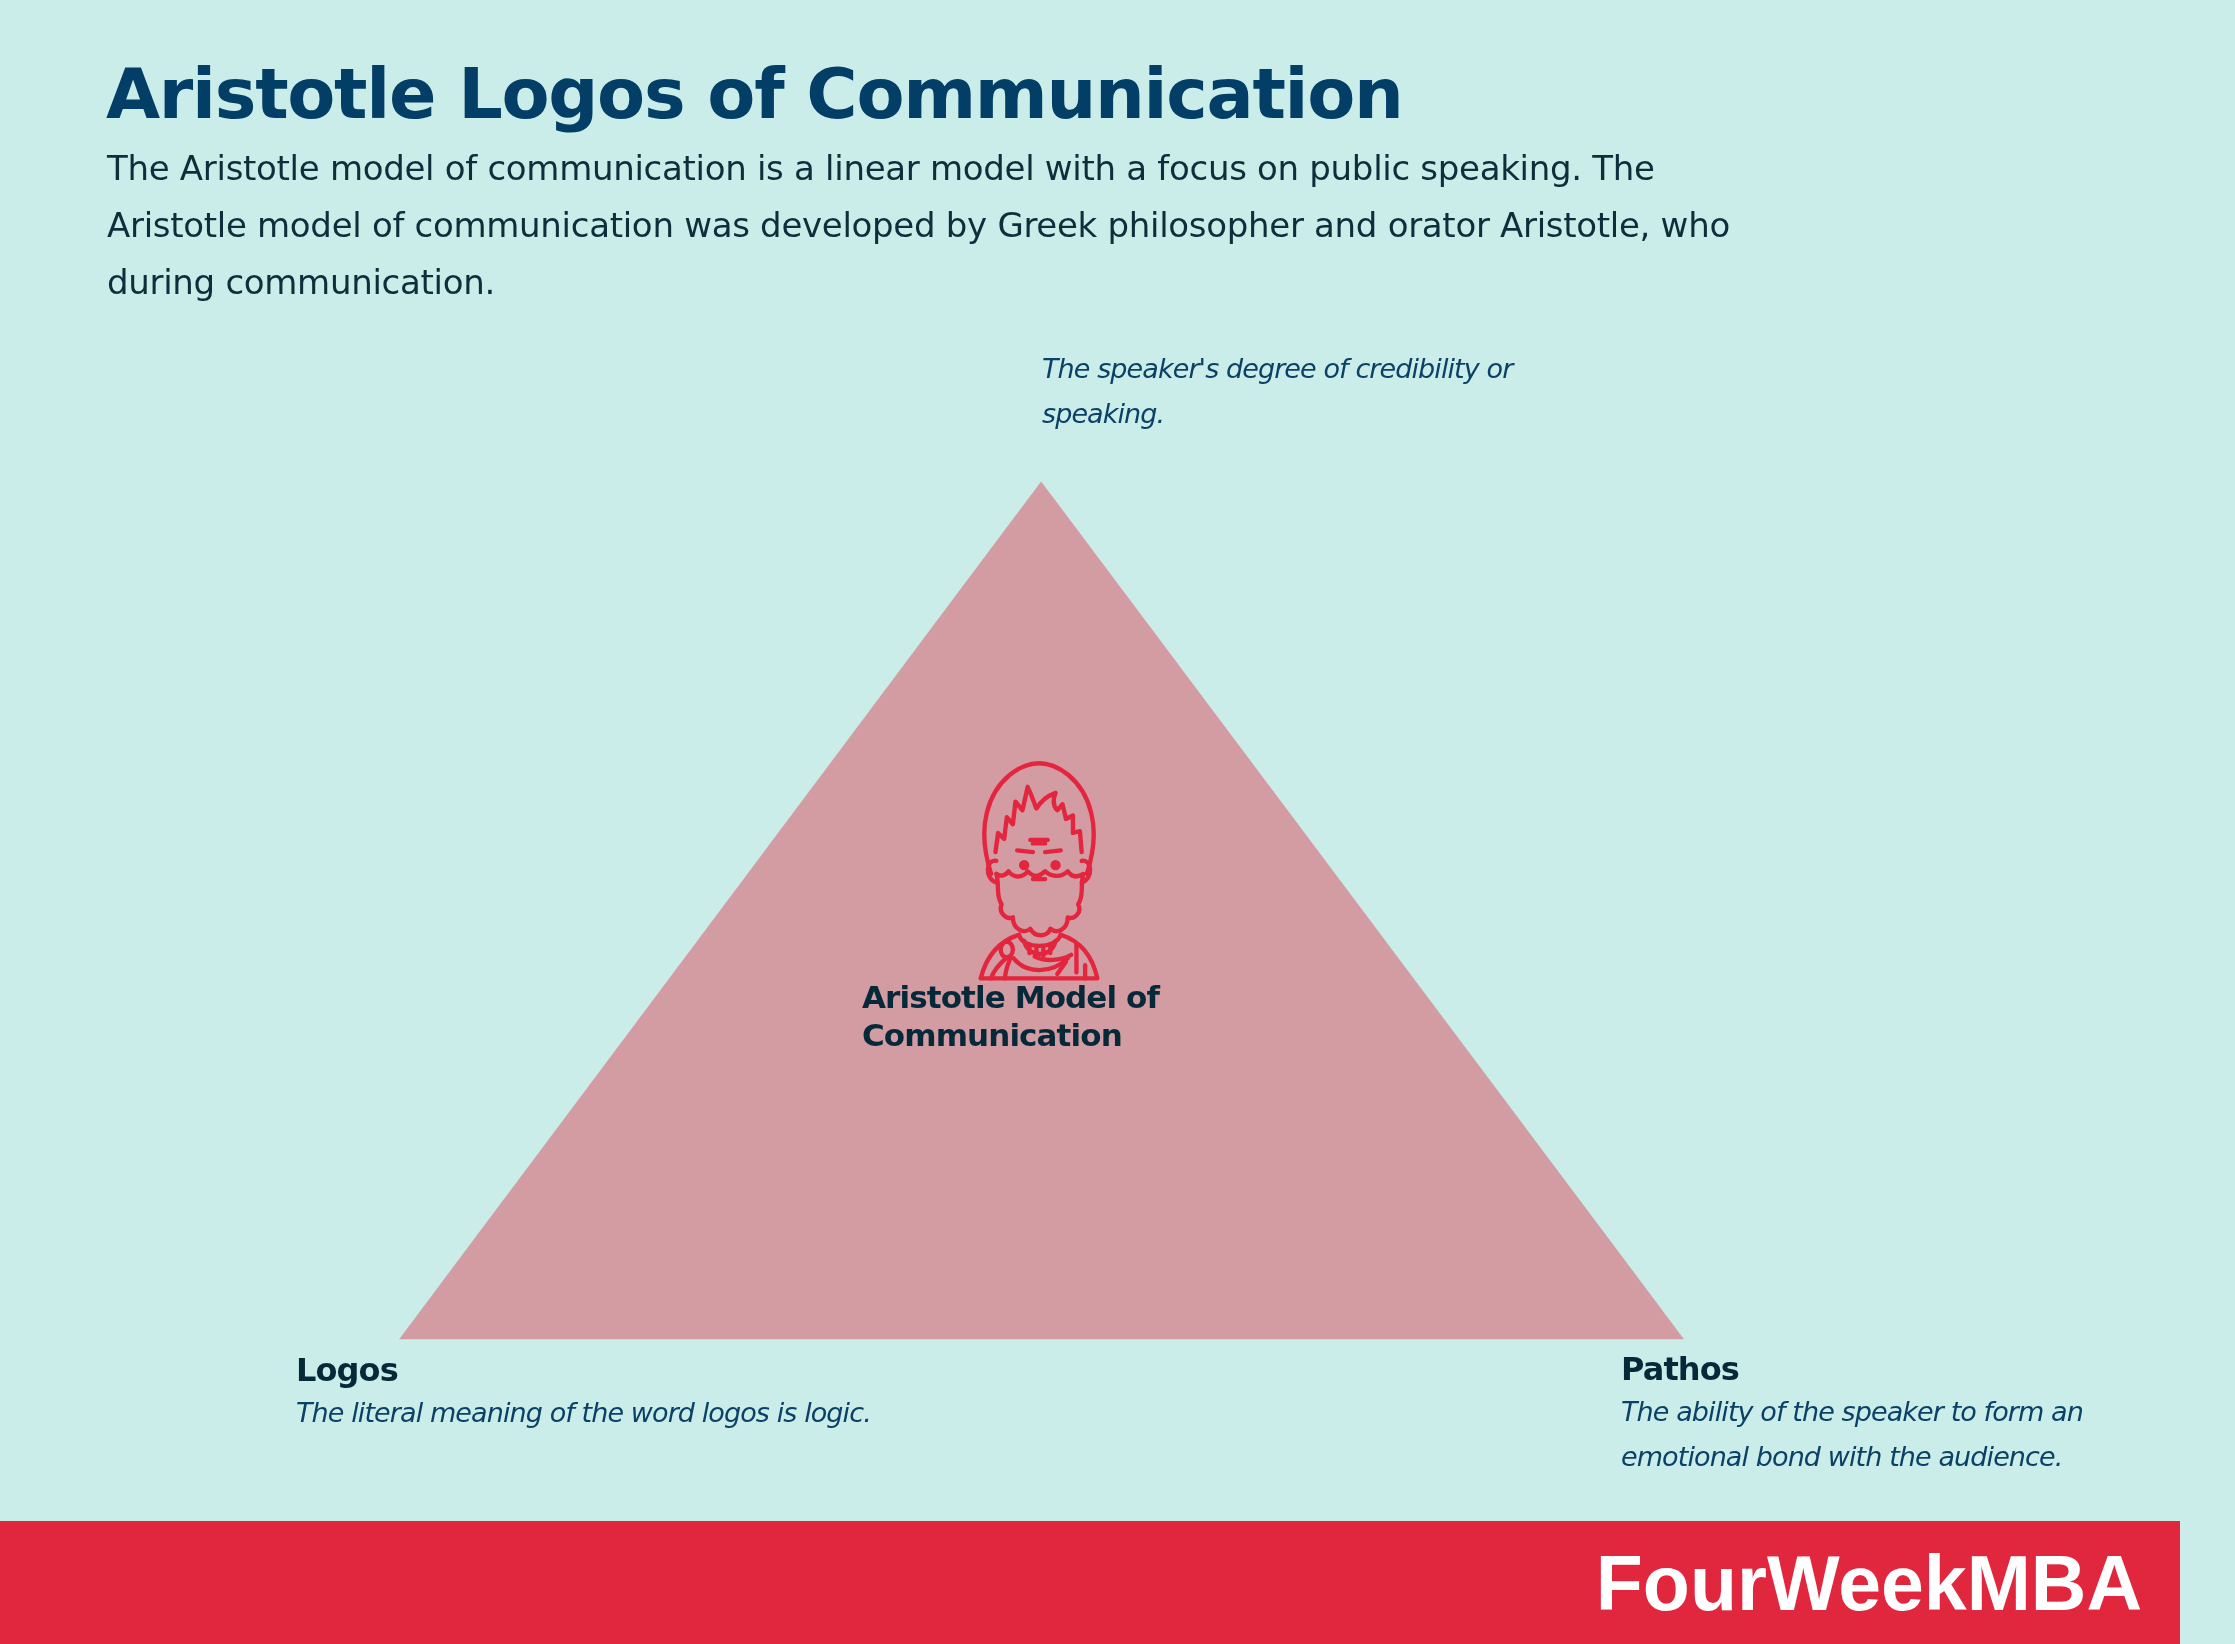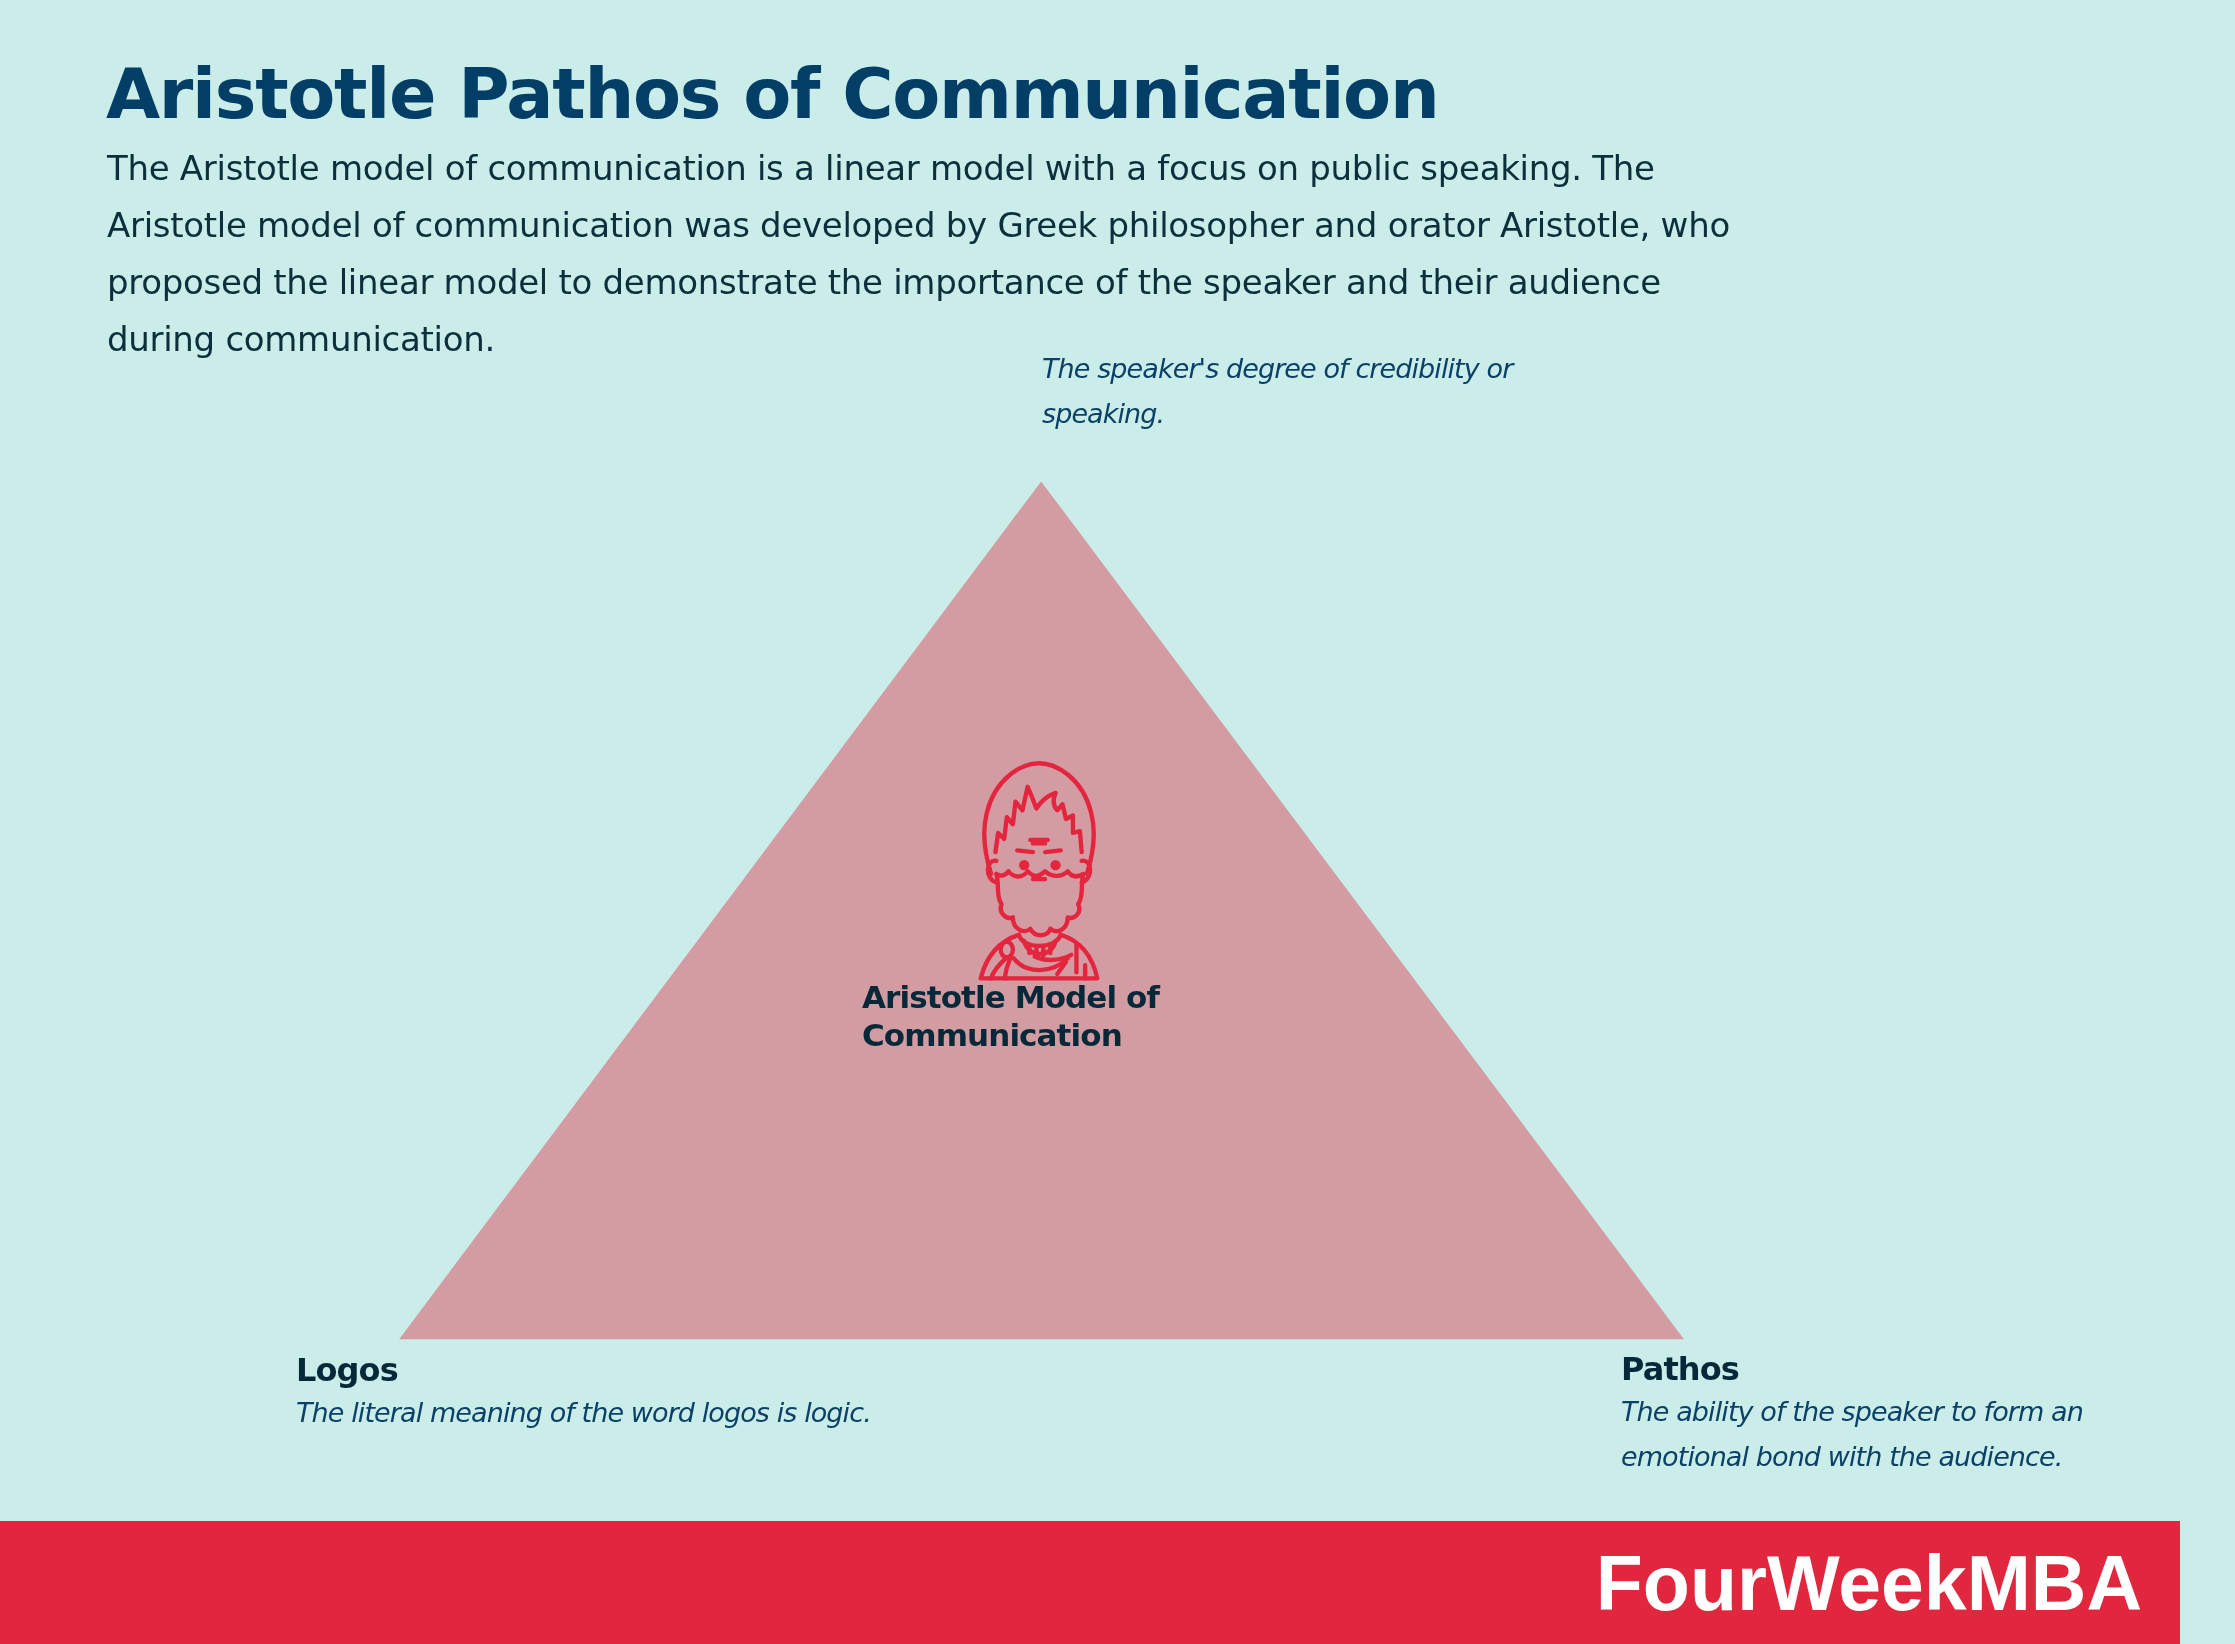--- a/index.html
+++ b/index.html
@@ -52,26 +52,25 @@
   }
   .brand {
     position: absolute; right: 38px; top: 19px;
     font-family: "Liberation Sans", sans-serif; font-weight: bold;
     font-size: 77px; line-height: 87px; color: #FFFFFF; white-space: nowrap;
   }
 </style>
 </head>
 <body>
 
-<h1 class="title">Aristotle Pathos of Communication</h1>
+<h1 class="title">Aristotle Logos of Communication</h1>
 
 <p class="intro">
   <span>The Aristotle model of communication is a linear model with a focus on public speaking. The</span>
   <span>Aristotle model of communication was developed by Greek philosopher and orator Aristotle, who</span>
-  <span>proposed the linear model to demonstrate the importance of the speaker and their audience</span>
   <span>during communication.</span>
 </p>
 
 <svg class="triangle-svg" width="2236" height="1645" viewBox="0 0 2560 1883">
   <polygon points="1192,551 1928,1533 457,1533" fill="#D39CA3"></polygon>
 </svg>
 
 <svg class="icon" viewBox="0 0 170 260" fill="none" stroke="#E3253D" stroke-width="5" stroke-linecap="round" stroke-linejoin="round">
 
   <path d="M30,135 C22,110 20,85 25,65 C35,25 65,8 85,8 C105,8 135,25 145,65 C150,85 148,110 140,135"></path>

